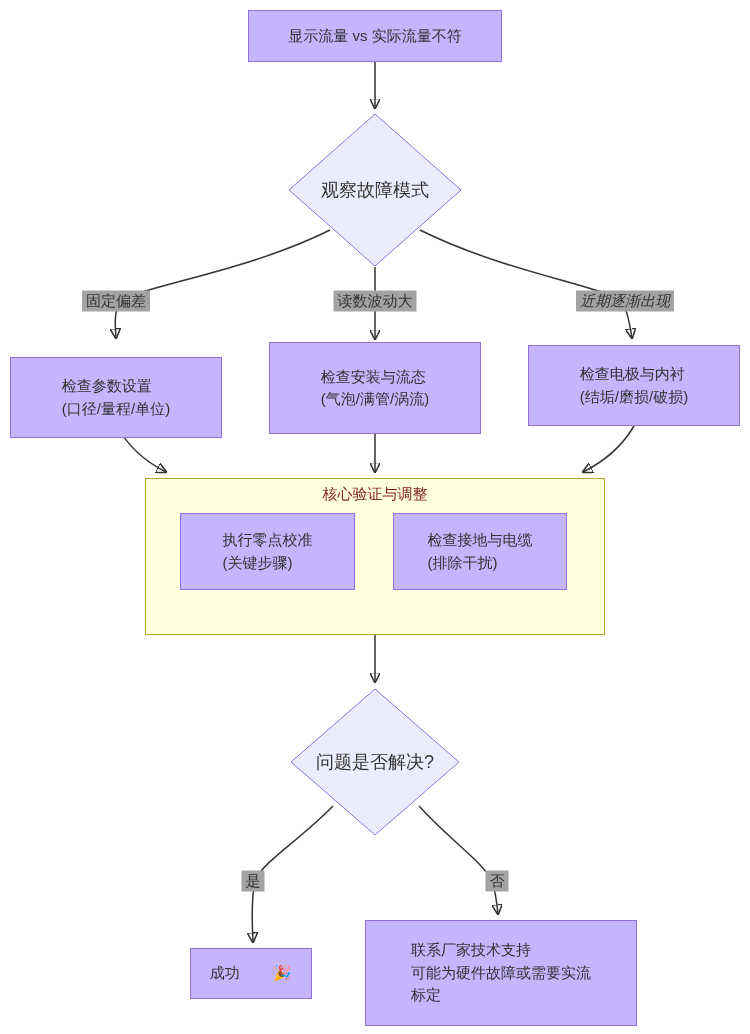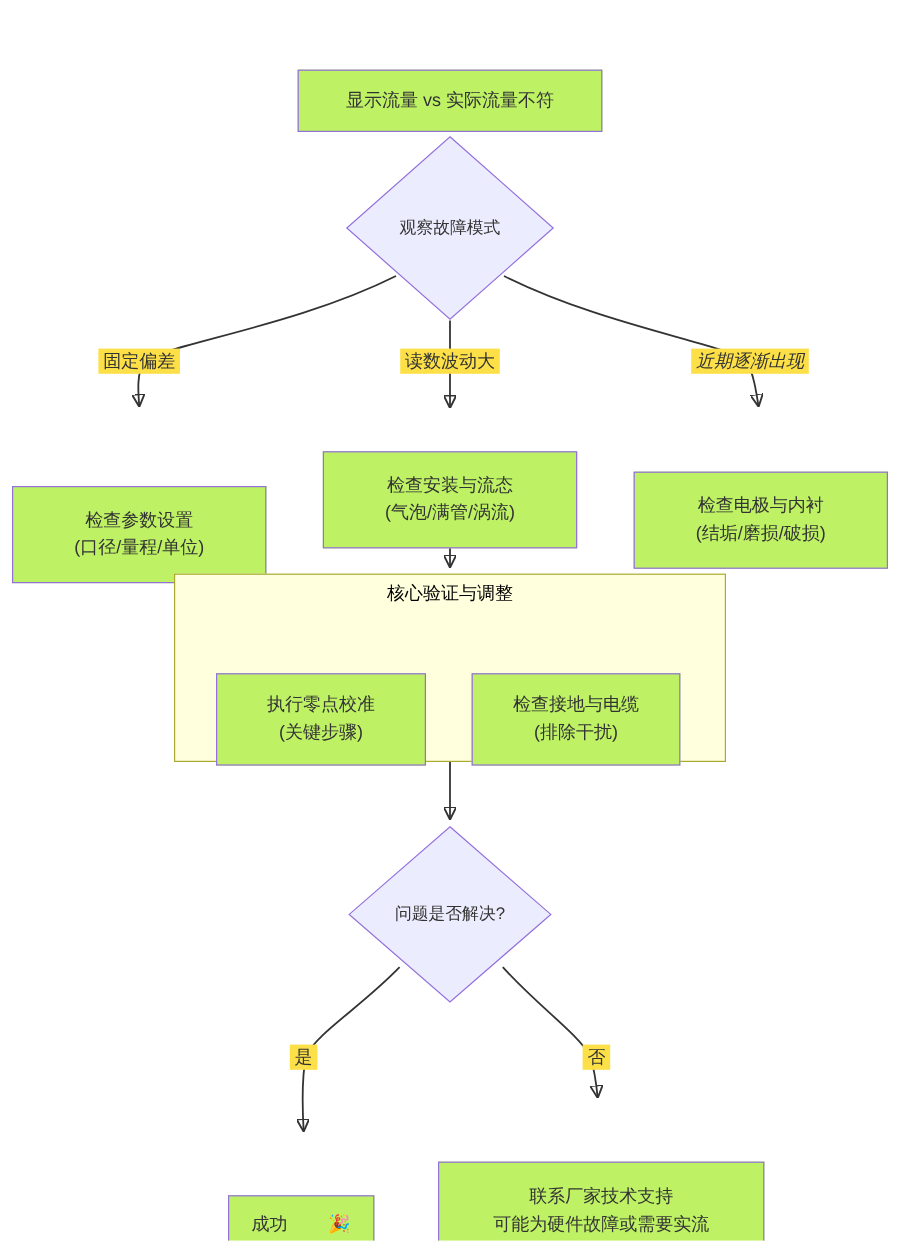--- a/index.html
+++ b/index.html
@@ -18,57 +18,55 @@
     width: 750px; height: 1034px;
     pointer-events: none;
   }
   .edges-layer path {
     fill: none;
     stroke: #333333;
     stroke-width: 1.5;
   }
   .node {
     position: absolute;
-    background: #bef264;
+    background: #c4b5fd;
     border: 1px solid #9370DB;
     box-sizing: border-box;
     display: flex;
     align-items: center;
     justify-content: center;
-    text-align: center;
     font-size: 15px;
     line-height: 1.5;
-    margin-top: 48px;
   }
   .node .txt { white-space: pre-line; }
   .diamond { position: absolute; }
   .diamond svg { position: absolute; left: 0; top: 0; }
   .diamond polygon { fill: #ECECFF; stroke: #9370DB; stroke-width: 1; }
   .diamond .dlabel {
     position: absolute; left: 0; top: 0; right: 0; bottom: 0;
     display: flex; align-items: center; justify-content: center;
-    font-size: 14px;
+    font-size: 18px;
   }
   .cluster {
     position: absolute;
     background: #FFFFDE;
     border: 1px solid #AAAA33;
     box-sizing: border-box;
   }
   .cluster-title {
     position: absolute;
     top: 6px; left: 0; right: 0;
     text-align: center;
     font-size: 15px;
-    color: #000000;
+    color: #7f1d1d;
   }
   .edge-label {
     position: absolute;
     transform: translate(-50%, -50%);
-    background: #fde047;
+    background: #a3a3a3;
     padding: 1px 4px;
     font-size: 15px;
     color: #333333;
     white-space: nowrap;
   }
 </style>
 </head>
 <body>
 
 <div class="canvas">
@@ -103,21 +101,21 @@
   </div>
 
   <div class="edge-label" style="left:116px; top:301px;">固定偏差</div>
   <div class="edge-label" style="left:375px; top:301px;font-family:Liberation Mono, monospace;">读数波动大</div>
   <div class="edge-label" style="left:625px; top:301px;font-style:italic;">近期逐渐出现</div>
 
   <div class="node" style="left:10px; top:357px; width:212px; height:81px;">
     <span class="txt">检查参数设置
 (口径/量程/单位)</span>
   </div>
-  <div class="node" style="left:269px; top:328px; width:212px; height:81px;">
+  <div class="node" style="left:269px; top:342px; width:212px; height:92px;">
     <span class="txt">检查安装与流态
 (气泡/满管/涡流)</span>
   </div>
   <div class="node" style="left:528px; top:345px; width:212px; height:81px;">
     <span class="txt">检查电极与内衬
 (结垢/磨损/破损)</span>
   </div>
 
   <div class="cluster" style="left:145px; top:478px; width:460px; height:157px;">
     <div class="cluster-title">核心验证与调整</div>

